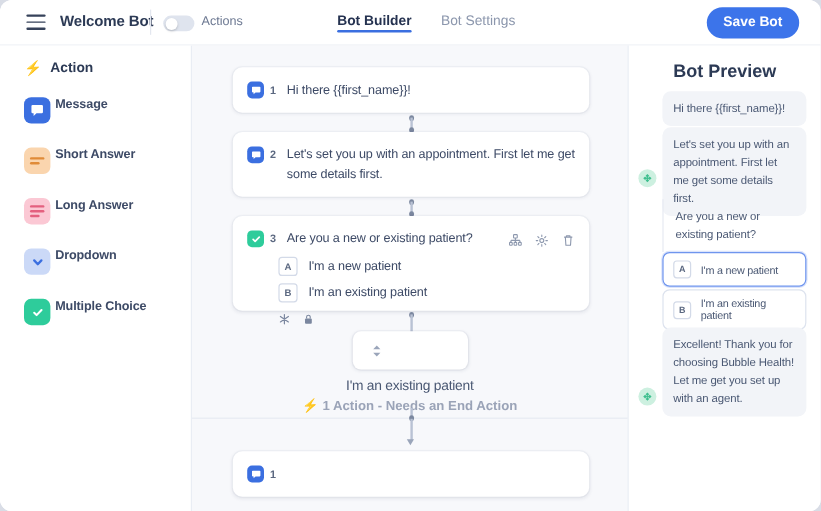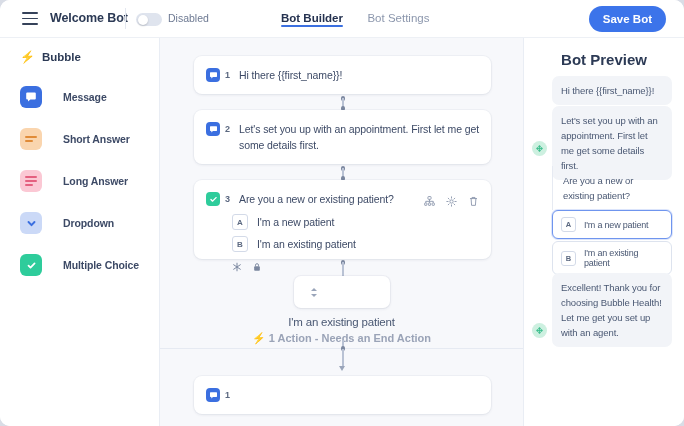--- a/index.html
+++ b/index.html
@@ -85,21 +85,21 @@
     box-sizing: border-box;
   }
   .actions-head {
     position: absolute; left: 20px; top: 13px;
     font-size: 11.5px; font-weight: bold; color: #2c3a55;
     display: flex; align-items: center; gap: 7px;
   }
   .bolt { color: #ffb224; font-size: 12px; line-height: 1; }
   .act-list { position: absolute; left: 20px; top: 43px; width: 130px; }
   .act-item {
-    display: flex; align-items: center; gap: 21px;
+    display: flex; gap: 4px;
     height: 32px; cursor: pointer; margin-bottom: 10px;
   }
   .act-tile {
     width: 22px; height: 22px; border-radius: 6px;
     display: flex; align-items: center; justify-content: center;
     flex: 0 0 auto;
   }
   .act-label { font-size: 10.5px; color: #3d4a66; font-weight: bold; letter-spacing: -.1px;}
   .tile-lines { display:flex; flex-direction:column; gap:2px; align-items:flex-start;}
   .tile-lines span { display:block; height:1.8px; border-radius:2px; }
@@ -248,34 +248,34 @@
     <div class="hamburger">
         <i></i>
         <i></i>
         <i></i>
       </div>
     <div class="bot-title">Welcome Bot</div>
     <div class="tb-divider"></div>
     <div class="toggle">
         <div class="knob"></div>
       </div>
-    <div class="toggle-label">Disabled</div>
+    <div class="toggle-label">Actions</div>
 
     <div class="tabs">
       <span class="tab active">Bot Builder</span>
       <span class="tab">Bot Settings</span>
     </div>
 
     <button class="save-btn">Save Bot</button>
   </div>
 
   <div class="sidebar">
     <div class="actions-head">
       <span class="bolt">⚡</span>
-      <span>Bubble</span>
+      <span>Action</span>
     </div>
 
     <div class="act-list">
 
       <div class="act-item">
         <span class="act-tile" style="background:#3b6fe0">
           <svg width="12" height="12" viewBox="0 0 12 12">
               <path d="M2.2 1.4h7.6a1 1 0 0 1 1 1v5a1 1 0 0 1-1 1H5.4L3 10.6V8.4H2.2a1 1 0 0 1-1-1v-5a1 1 0 0 1 1-1z" fill="#ffffff"></path>
             </svg>
         </span>

